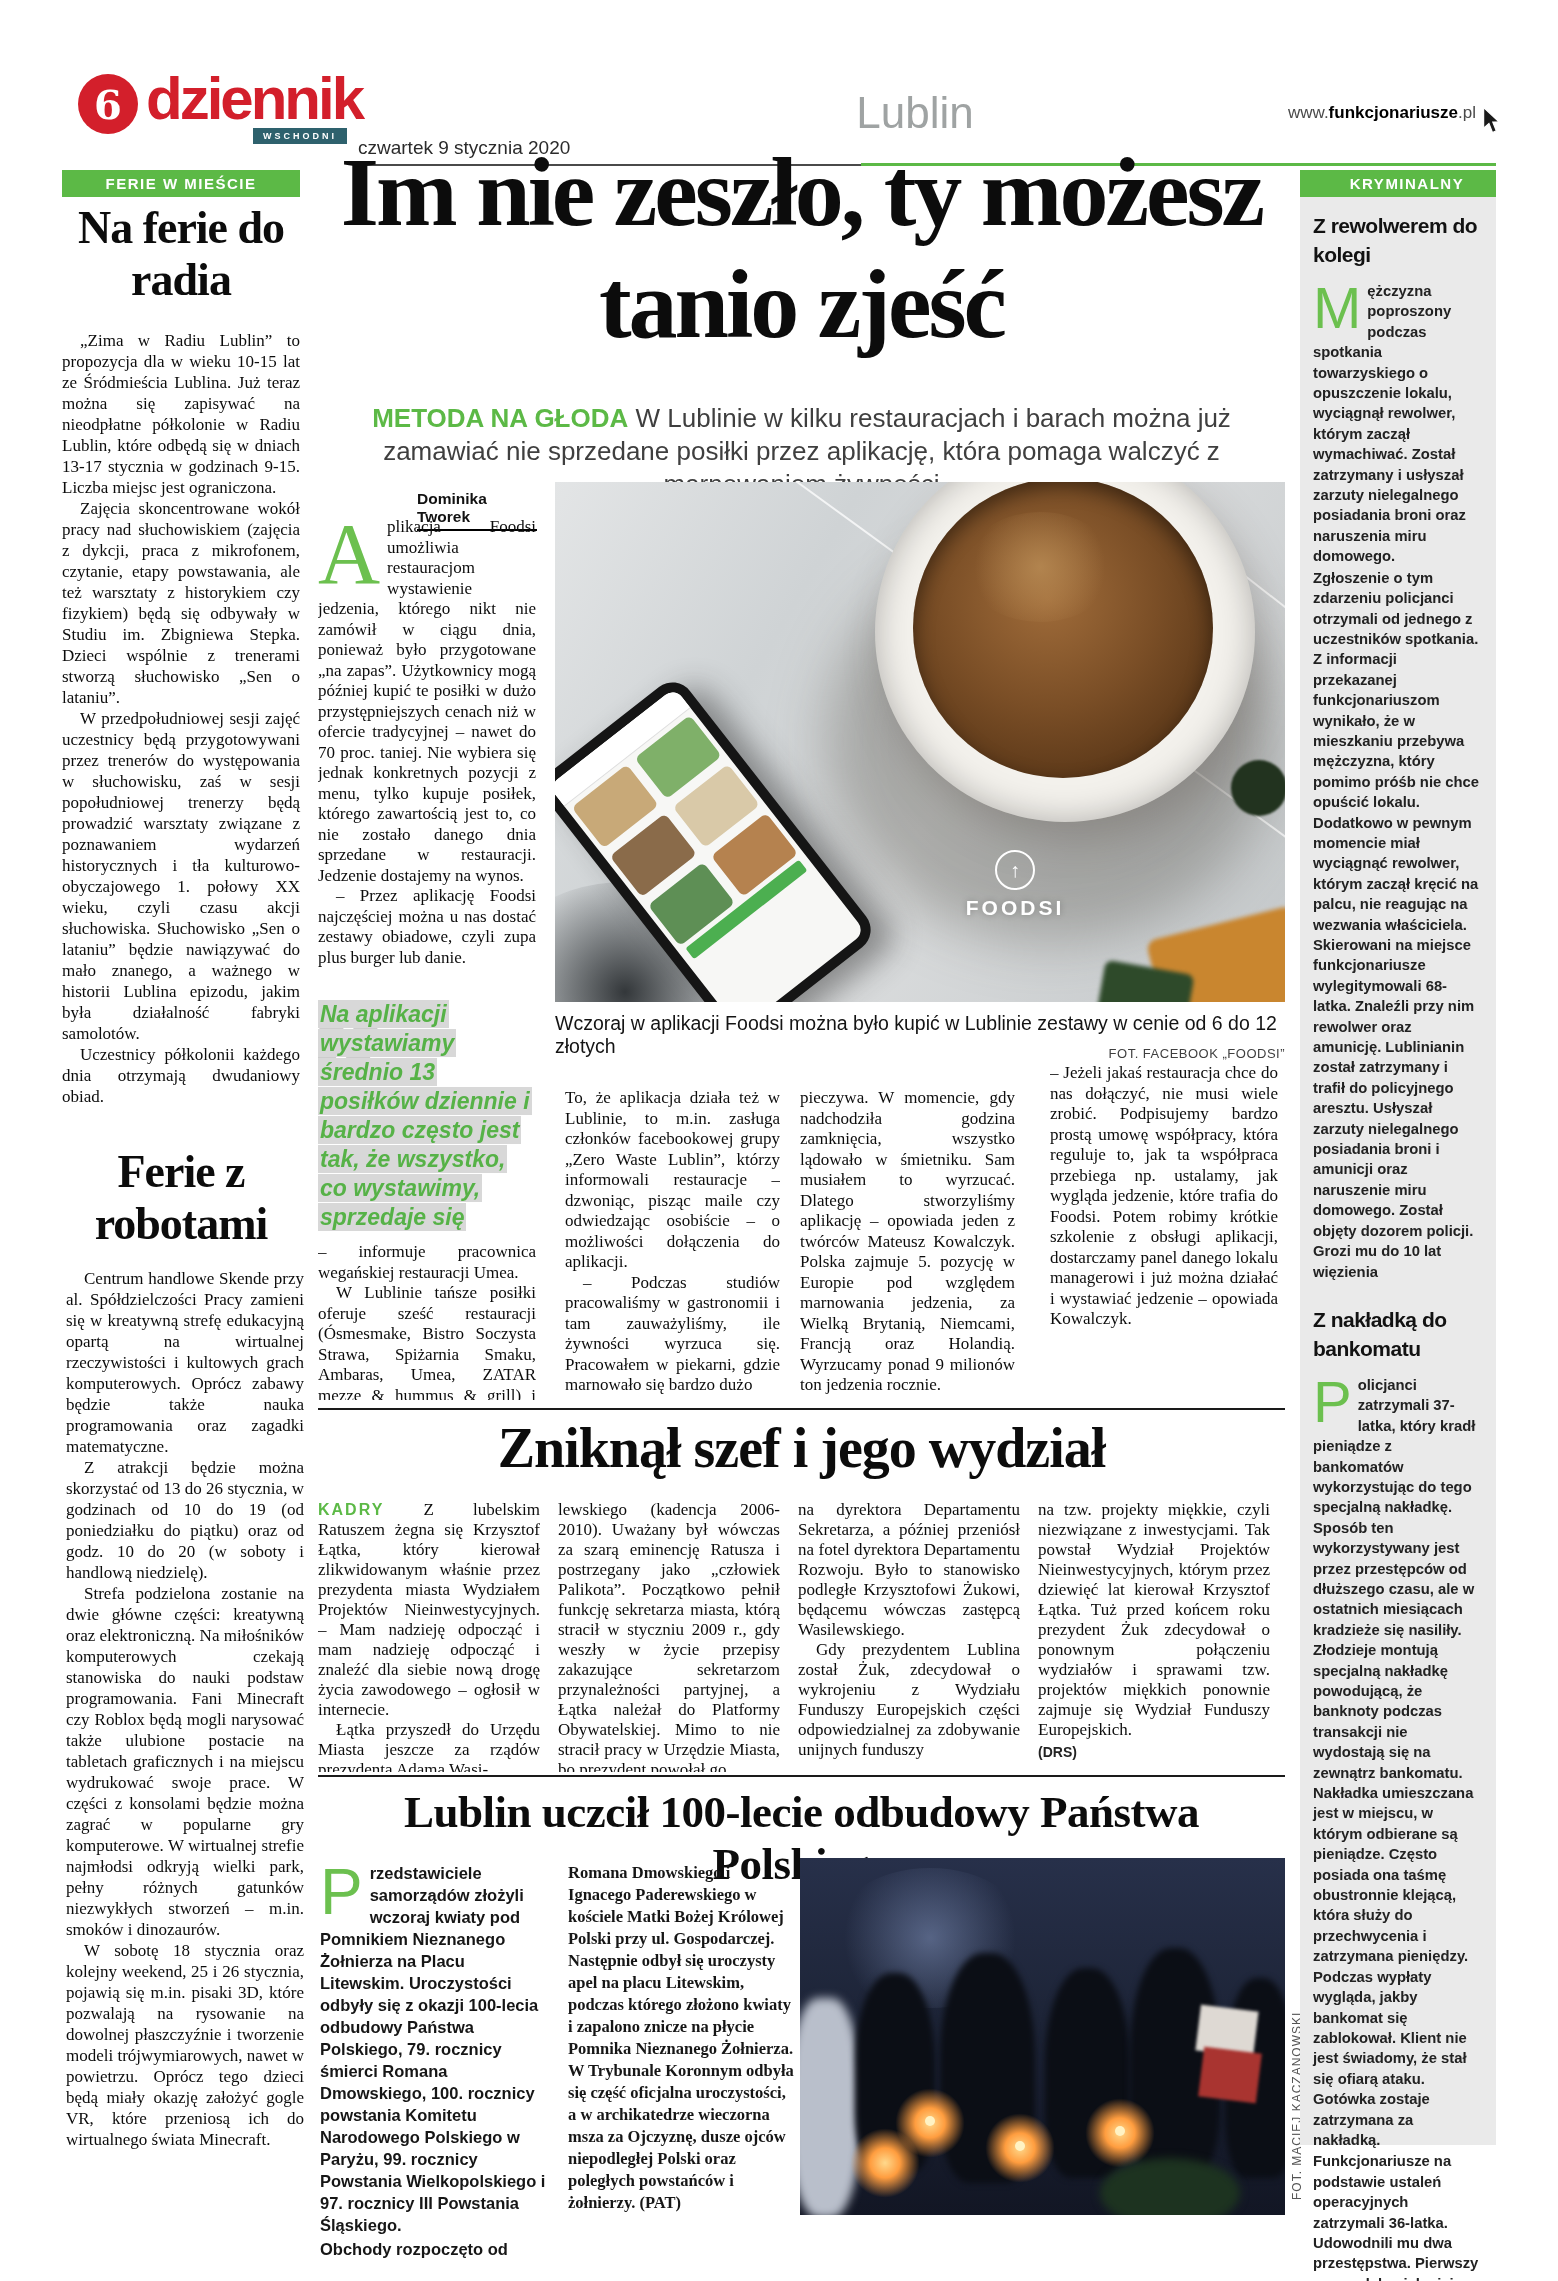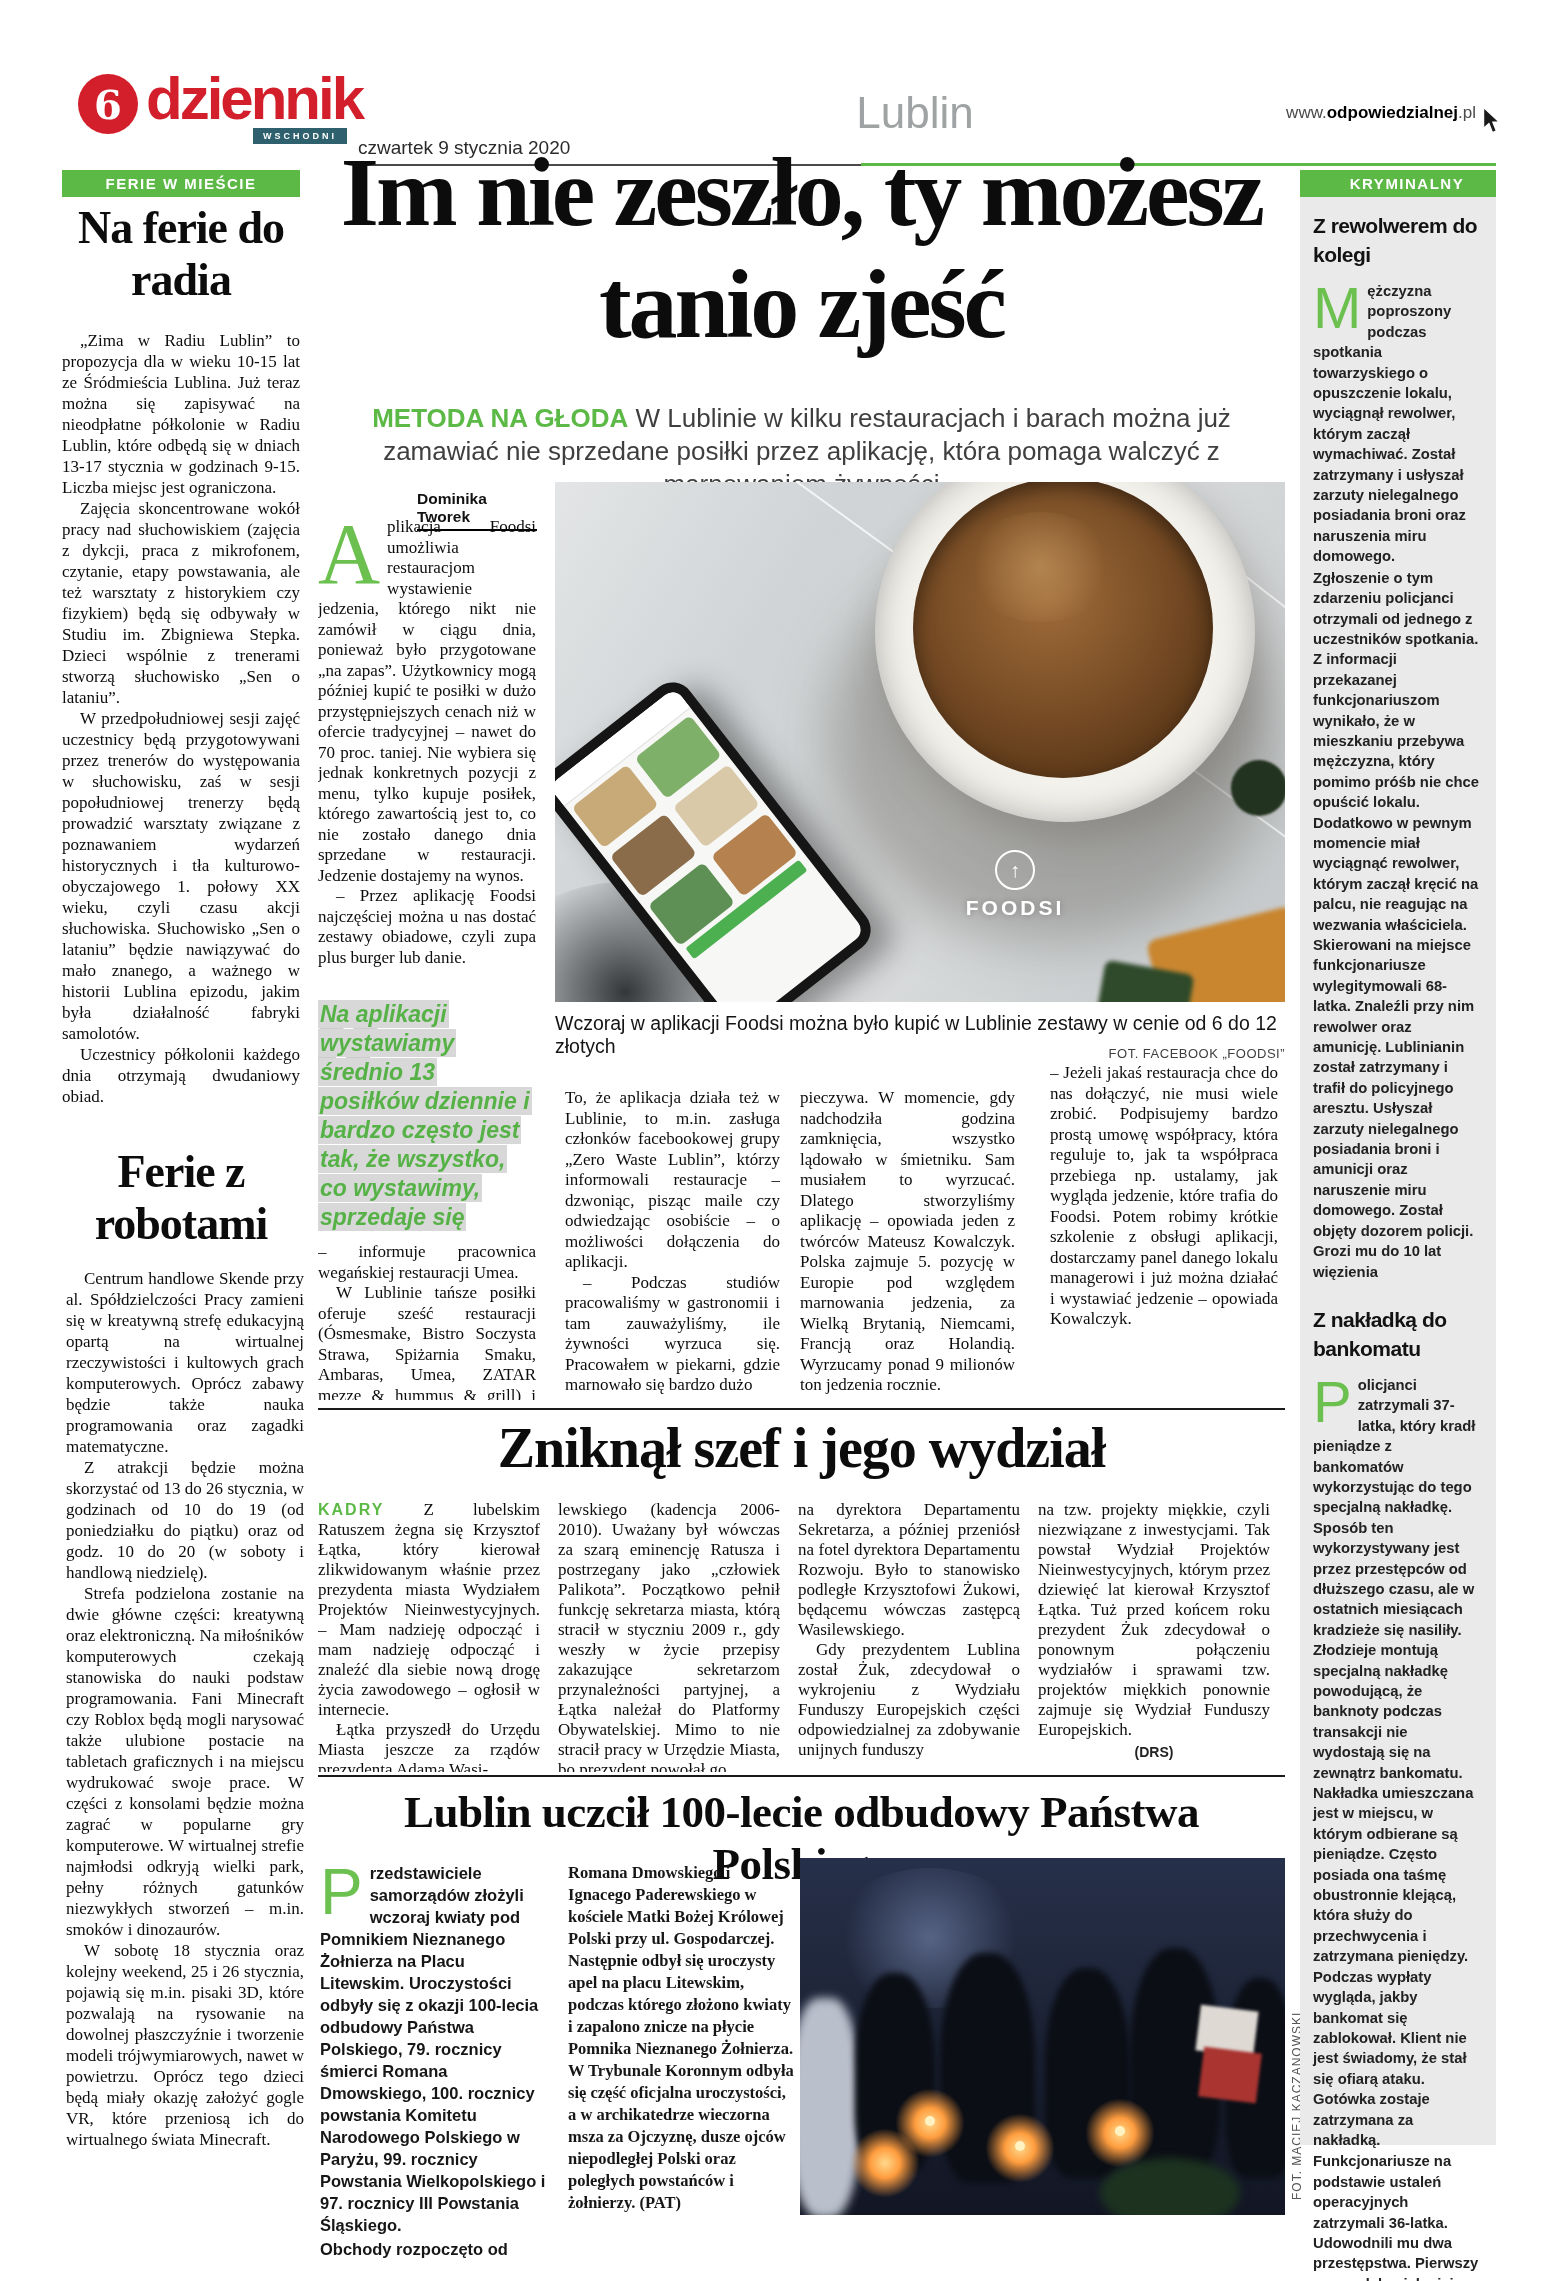--- a/index.html
+++ b/index.html
@@ -112,21 +112,21 @@
   #md-rule { left:318px; top:1408px; width:967px; height:2px; background:#1a1a1a; }
   #md-h { left:318px; top:1416px; width:967px; text-align:center; font-weight:700; font-size:56px;
           letter-spacing:-1px; hyphens:none; }
   .md-col { line-height:20px; font-size:17px; }
   #md-col1 { left:318px; top:1500px; width:222px; height:272px; overflow:hidden; }
   #md-col2 { left:558px; top:1500px; width:222px; height:272px; overflow:hidden; }
   #md-col3 { left:798px; top:1500px; width:222px; height:272px; overflow:hidden; }
   #md-col4 { left:1038px; top:1500px; width:232px; height:272px; overflow:hidden; }
   .kadry { font-family:"Liberation Sans",sans-serif; font-weight:700; font-size:16px; letter-spacing:2px;
            color:#5cb946; }
-  .signoff { display:block; text-align:center; font-family:"Liberation Sans",sans-serif; font-weight:700;
+  .signoff { display:block; text-align:left; font-family:"Liberation Sans",sans-serif; font-weight:700;
              font-size:14px; color:#222; margin-top:2px; }
 
   
   #bt-rule { left:318px; top:1775px; width:967px; height:2px; background:#1a1a1a; }
   #bt-h { left:318px; top:1786px; width:967px; text-align:center; font-weight:700; font-size:45px;
           letter-spacing:-.5px; hyphens:none; }
   .sansbody { font-family:"Liberation Sans",sans-serif; font-weight:700; font-size:16.5px; line-height:22px;
               color:#161616; text-align:left; }
   .sansbody p { margin-bottom:2px; }
   #bt-col1 { left:320px; top:1862px; width:228px; height:400px; overflow:hidden; }
@@ -170,21 +170,21 @@
 
   <div class="abs" id="page-circle">
       <span>6</span>
     </div>
   <div class="abs" id="logo-main">dziennik</div>
   <div class="abs" id="logo-sub">WSCHODNI</div>
   <div class="abs" id="header-date">czwartek 9 stycznia 2020</div>
   <div class="abs" id="rule-gray"></div>
   <div class="abs" id="rule-green"></div>
   <div class="abs" id="section-lublin">Lublin</div>
-  <div class="abs" id="website"><span>www.</span><b>odpowiedzialnej</b><span>.pl</span></div>
+  <div class="abs" id="website"><span>www.</span><b>funkcjonariusze</b><span>.pl</span></div>
   <div class="abs" id="cursor">
     <svg width="22" height="28" viewBox="0 0 12 19">
         <path d="M1 1 L1 15 L4.6 11.8 L7 18 L9.6 16.9 L7.2 10.9 L11.4 10.7 Z" fill="#1a1a1a" stroke="#fff" stroke-width="0.8"></path>
       </svg>
   </div>
 
   <div class="abs kicker-box" id="lc-kicker">FERIE W MIEŚCIE</div>
   <h2 class="abs lc-head" id="lc-h1">Na ferie do radia</h2>
   <div class="abs serifbody" id="lc-a1">
     <p>„Zima w Radiu Lublin” to propozycja dla w wieku 10-15 lat ze Śródmieścia Lublina. Już teraz można się zapisywać na nieodpłatne półkolonie w Radiu Lublin, które odbędą się w dniach 13-17 stycznia w godzinach 9-15. Liczba miejsc jest ograniczona.</p>

